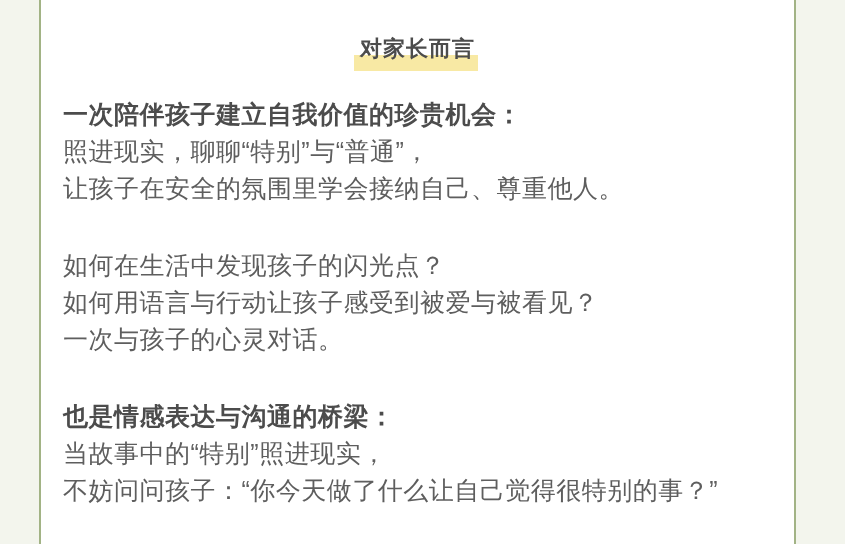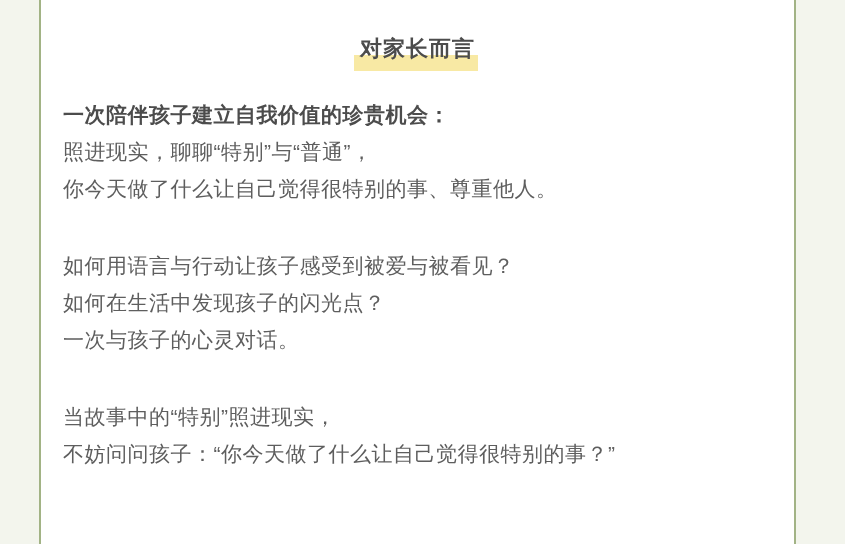--- a/index.html
+++ b/index.html
@@ -51,49 +51,50 @@
     position: absolute;
     left: -6px;
     right: -3px;
     bottom: -11px;
     height: 16px;
     background: var(--highlight);
     z-index: -1;
   }
   section { margin-bottom: 40px; }
   section p {
-    font-size: 21px;
+    font-size: 25px;
     line-height: 37px;
     color: var(--body-text);
     letter-spacing: 0.5px;
   }
   section p.heading {
     font-weight: bold;
     color: var(--heading-text);
   }
 </style>
 </head>
 <body>
 
 <div class="frame">
   <div class="content">
 
     <h2 class="page-title"><span class="hl">对家长而言</span></h2>
 
     <section>
       <p class="heading">一次陪伴孩子建立自我价值的珍贵机会：</p>
       <p class="line">照进现实，聊聊“特别”与“普通”，</p>
-      <p class="line">你今天做了什么让自己觉得很特别的事、尊重他人。</p>
+      <p class="line">让孩子在安全的氛围里学会接纳自己、尊重他人。</p>
     </section>
 
     <section>
+      <p class="line">如何在生活中发现孩子的闪光点？</p>
       <p class="line">如何用语言与行动让孩子感受到被爱与被看见？</p>
-      <p class="line">如何在生活中发现孩子的闪光点？</p>
       <p class="line">一次与孩子的心灵对话。</p>
     </section>
 
     <section>
+      <p class="heading">也是情感表达与沟通的桥梁：</p>
       <p class="line">当故事中的“特别”照进现实，</p>
       <p class="line">不妨问问孩子：“你今天做了什么让自己觉得很特别的事？”</p>
     </section>
 
   </div>
 </div>
 
 </body></html>

